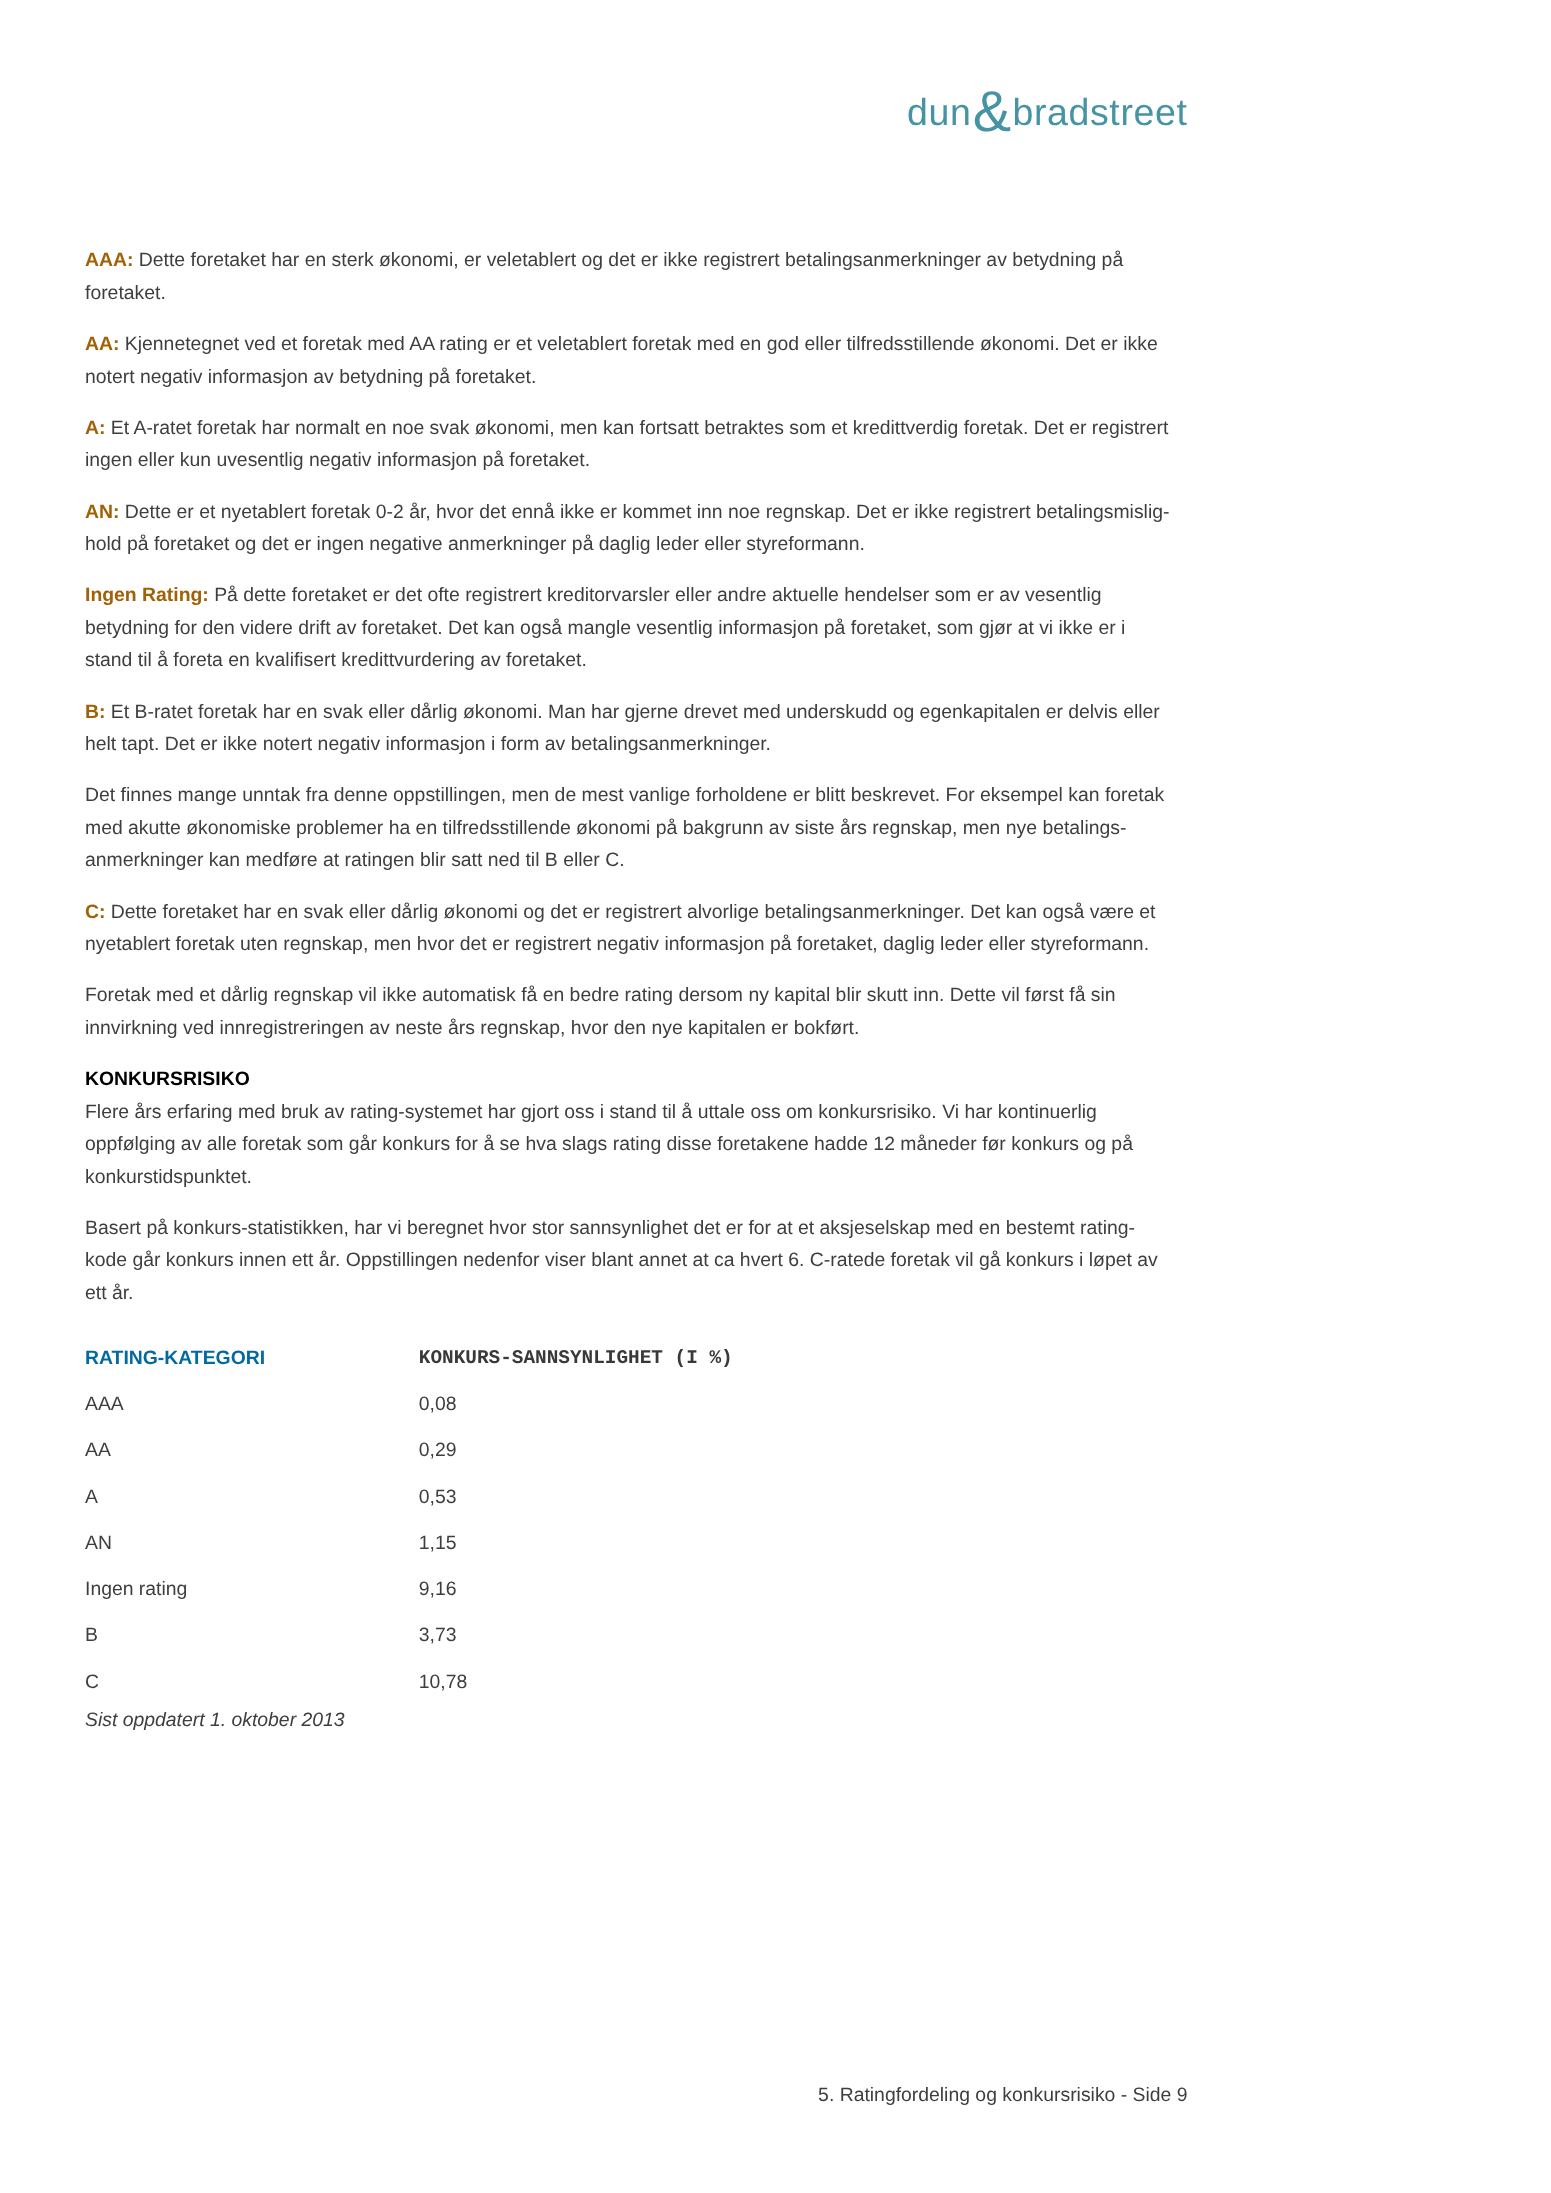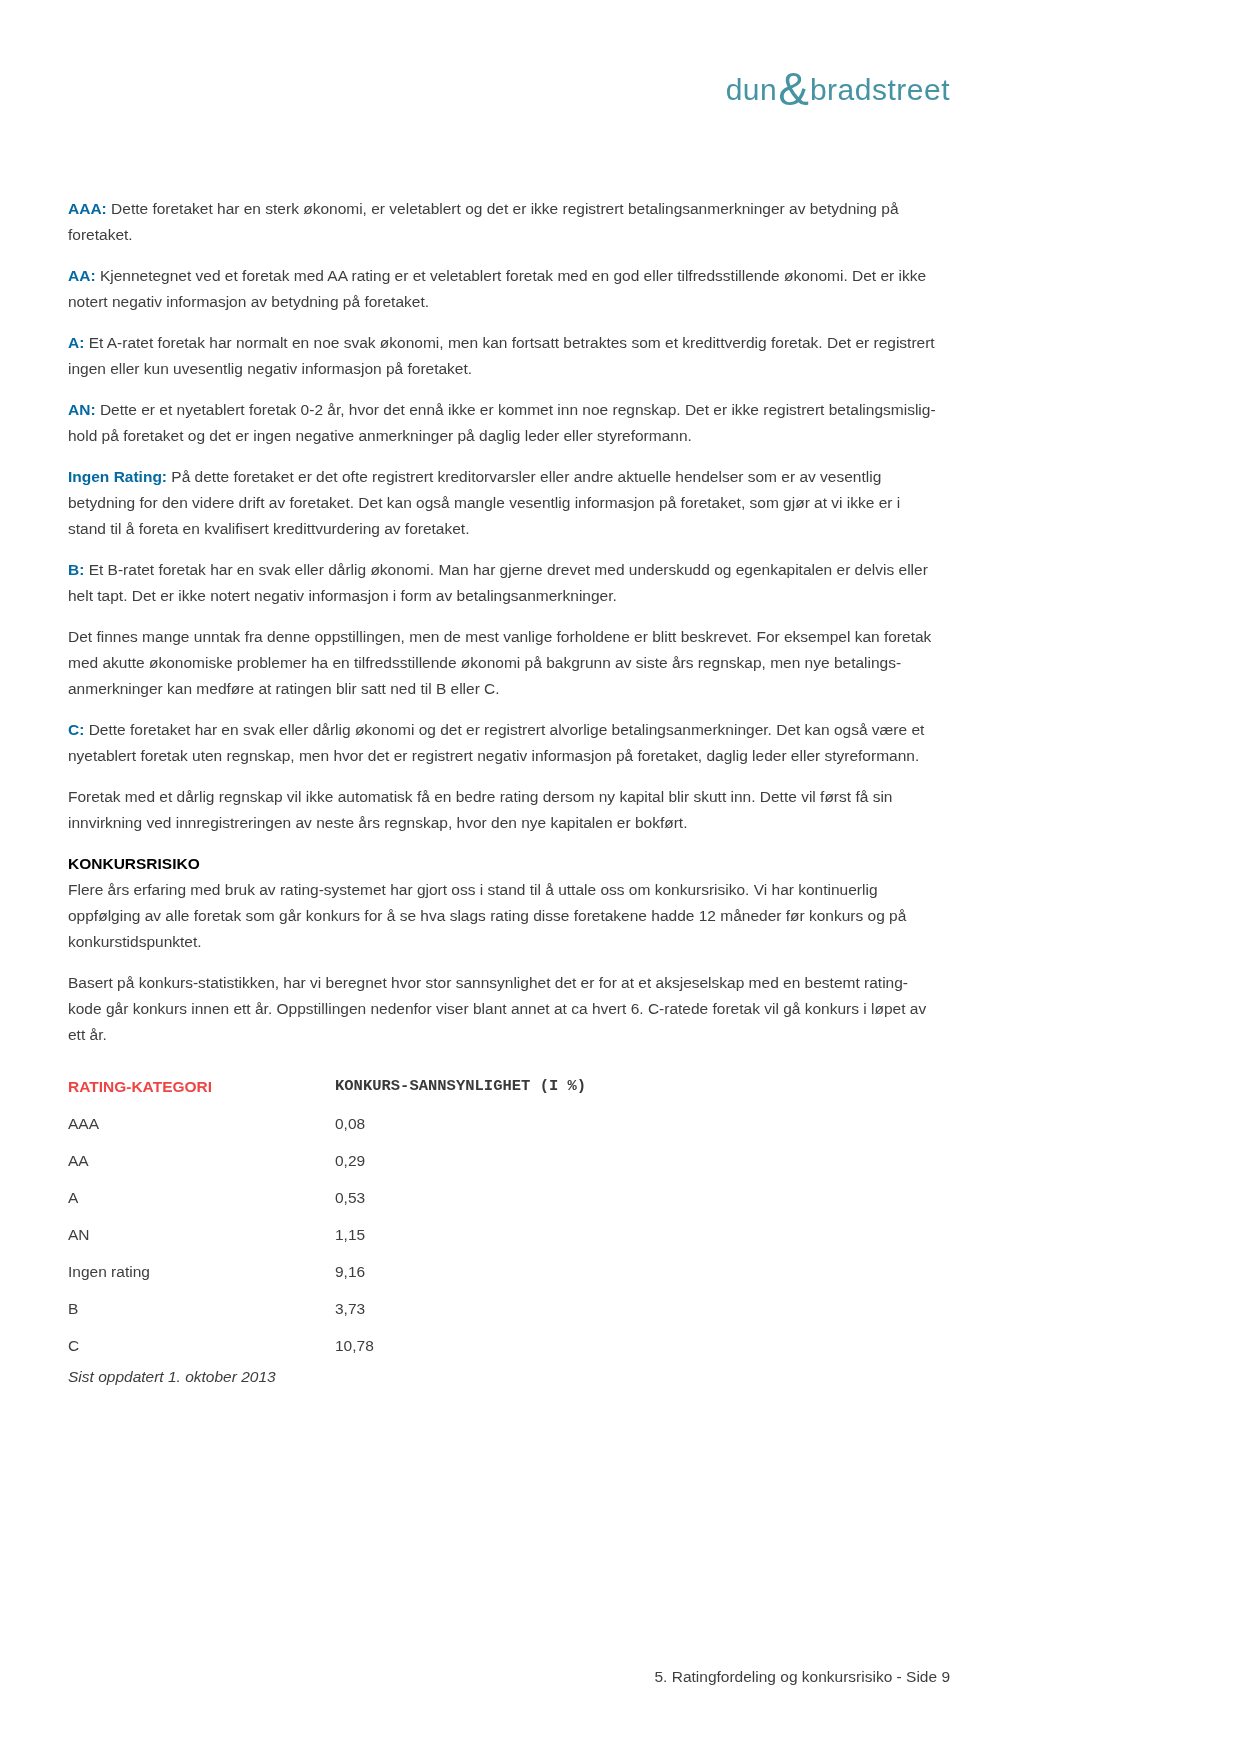--- a/index.html
+++ b/index.html
@@ -36,34 +36,34 @@
   
   .content {
     position: absolute;
     left: 68px;
     top: 196px;
     width: 872px;
     font-size: 15.5px;
     line-height: 26px;
   }
   p.para { margin: 0 0 15px 0; }
-  .lead { font-weight: bold; color: #0369a1; }
+  .lead { font-weight: bold; color: #a16207; }
   h2.section {
     font-size: 15.5px;
     line-height: 26px;
     font-weight: bold;
     color: #000000;
     margin: 0;
   }
   
   .rtable { margin-top: 20px; }
   .trow { display: flex; line-height: 37px; }
   .cell.c1 { width: 267px; }
   .cell.c2 { width: 40px; text-align: left; }
-  .thead .cell { font-weight: bold; color: #ef4444; }
+  .thead .cell { font-weight: bold; color: #0369a1; }
   .cell.c2h { flex: 1; text-align: left; font-weight: bold; color: #393939; font-family: Liberation Mono, monospace; }
   .updated { font-style: italic; }
   
   .footer {
     position: absolute;
     top: 1664px;
     left: 68px;
     width: 882px;
     text-align: right;
     font-size: 15.5px;

